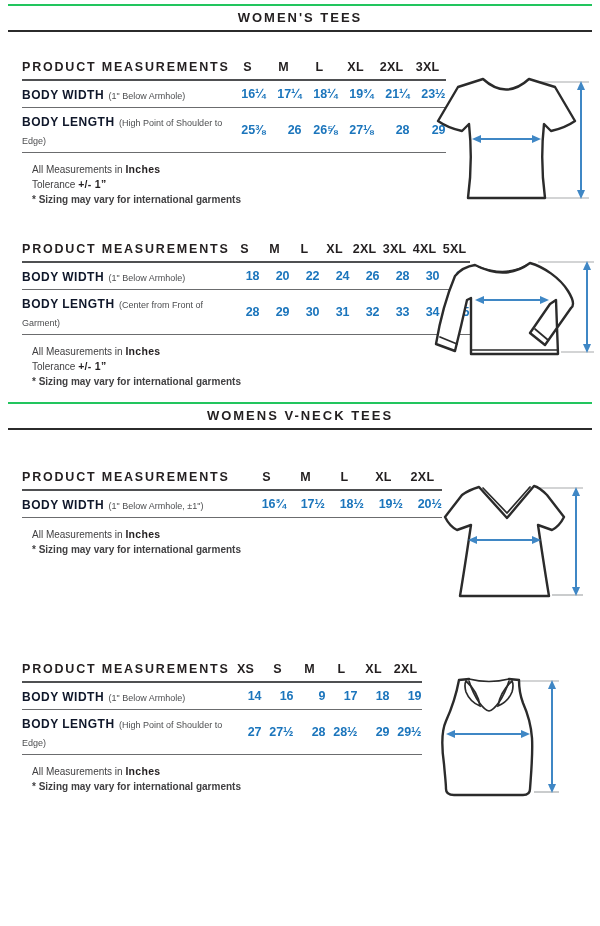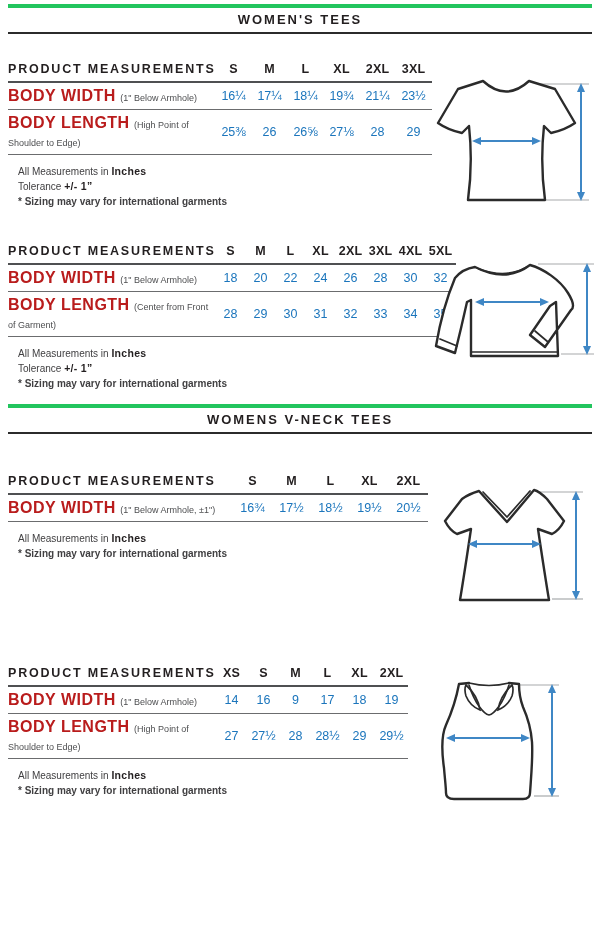--- a/index.html
+++ b/index.html
@@ -3,45 +3,45 @@
 <meta charset="utf-8">
 <style>
   html,body{margin:0;padding:0}
   body{
     width:600px;height:926px;background:#ffffff;overflow:hidden;
     font-family:"Liberation Sans","DejaVu Sans",sans-serif;color:#231f20;
   }
   .page{padding-top:4px}
   
   .bar{
-    margin:0 8px;border-top:4px solid #22c55e;border-bottom:2px solid #2b2b2b;
+    margin:0 8px;border-top:2px solid #22c55e;border-bottom:2px solid #2b2b2b;
     text-align:center;padding:5px 0 6px;
   }
   .bar h2{margin:0;font-size:13px;line-height:13px;font-weight:bold;letter-spacing:2px}
   
   .content{position:relative}
   .s1 .content{height:158px}
   .s2 .content{height:160px}
   .s3 .content{height:148px}
   .s4 .content{height:150px}
-  .tblwrap{padding-left:8px}
+  .tblwrap{padding-left:22px}
   table{border-collapse:collapse}
   .s1 table{margin-top:28px}
   .s2 table{margin-top:24px}
   .s3 table{margin-top:40px}
   .s4 table{margin-top:44px}
   td{padding:0}
   tr.hdr td{border-bottom:2px solid #4f5052;padding-bottom:5px}
   tr.data td{border-bottom:1.6px solid #6b6c6e;padding:4px 0}
   .lbl{text-align:left}
   .tt{font-weight:bold;font-size:12.5px;letter-spacing:1.8px;white-space:nowrap}
-  .mlabel{color:#b91c1c;font-weight:bold;font-size:16px;letter-spacing:.5px}
+  .mlabel{color:#0f172a;font-weight:bold;font-size:12px;letter-spacing:.5px}
   .mnote{color:#4d4e50;font-size:9px}
   .sz{text-align:center;font-weight:bold;font-size:12.5px;letter-spacing:.3px}
-  .val{text-align:center;color:#1b75bc;font-weight:normal;font-size:12.5px;white-space:nowrap}
+  .val{text-align:right;color:#1b75bc;font-weight:bold;font-size:12.5px;white-space:nowrap}
   .s1 .lbl{width:205px}.s1 .sz,.s1 .val{width:36px}
   .s2 .lbl{width:190px}.s2 .sz,.s2 .val{width:30px}
   .s3 .lbl{width:225px}.s3 .sz,.s3 .val{width:39px}
   .s4 .lbl{width:196px}.s4 .sz,.s4 .val{width:32px}
   
   .foot{margin:9px 0 0 10px;font-size:10px;color:#414042;line-height:15px}
   .foot b{color:#231f20;font-size:10.5px;letter-spacing:.3px}
   .fitalic{font-weight:bold}
   
   .illus{position:absolute}

